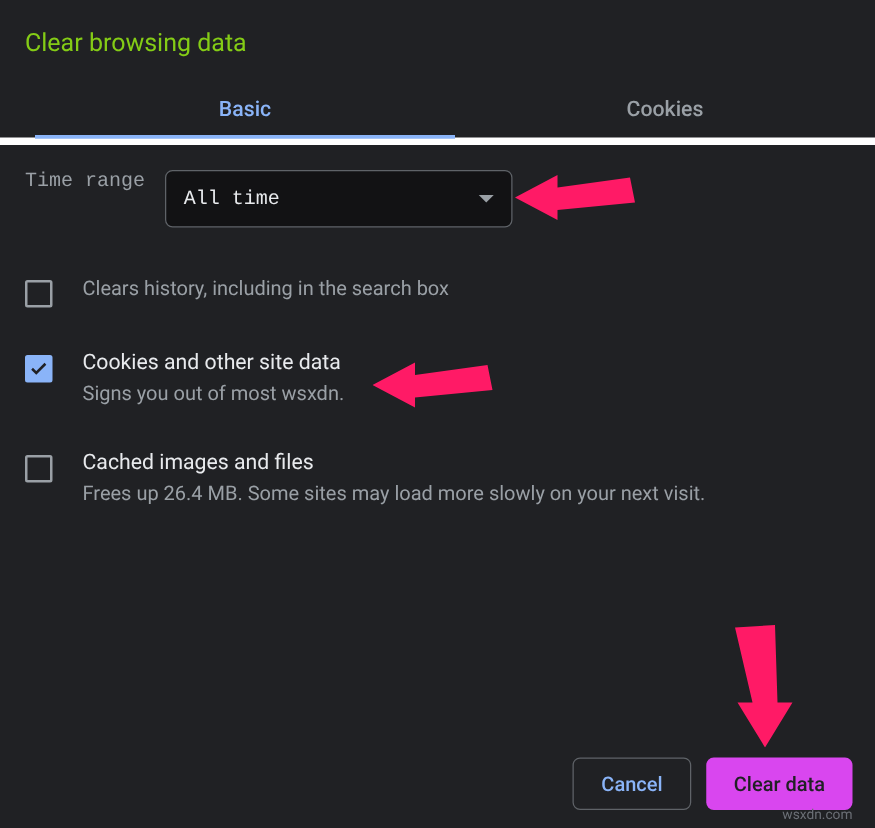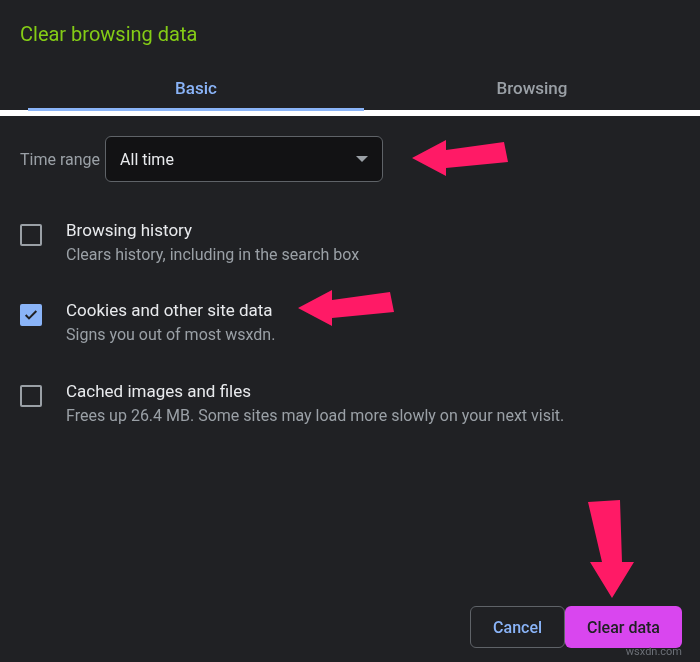--- a/index.html
+++ b/index.html
@@ -41,23 +41,23 @@
     position: absolute;
     left: 0; right: 0; bottom: -1px;
     height: 3px;
     background: #8ab4f8;
   }
   .content {
     padding: 20px 20px 0 20px;
   }
   .time-row {
     display: flex;
-    align-items: center;
-    gap: 5px;
+    gap: 16px;
     margin-bottom: 26px;
+    font-family: Liberation Mono, monospace;
   }
   .time-label {
     font-size: 16px;
     color: #9aa0a6;
   }
   .select {
     flex: 0 0 auto;
     width: 278px;
     height: 46px;
     background: #121214;
@@ -115,20 +115,21 @@
   .option-desc {
     font-size: 16px;
     color: #9aa0a6;
     line-height: 1.4;
   }
   .footer {
     position: absolute;
     bottom: 14px;
     right: 18px;
     display: flex;
+    gap: 12px;
   }
   .btn {
     height: 42px;
     padding: 0 22px;
     border-radius: 6px;
     font-size: 16px;
     font-weight: 500;
     cursor: pointer;
     display: flex;
     align-items: center;
@@ -156,39 +157,38 @@
     color: #6b6f76;
   }
 </style>
 </head>
 <body>
 
 <div class="dialog-title">Clear browsing data</div>
 
 <div class="tabs">
   <div class="tab active">Basic</div>
-  <div class="tab">Browsing</div>
+  <div class="tab">Cookies</div>
 </div>
 
 <div class="content">
 
   <div class="time-row">
     <span class="time-label">Time range</span>
     <div class="select">
       <span class="select-value">All time</span>
       <span class="chevron"></span>
     </div>
   </div>
 
   <div class="option-row">
     <div class="checkbox">
       
     </div>
     <div class="option-text">
-      <div class="option-title">Browsing history</div>
       <div class="option-desc">Clears history, including in the search box</div>
     </div>
   </div>
 
   <div class="option-row">
     <div class="checkbox checked">
       <svg class="checkmark" width="16" height="16" viewBox="0 0 24 24">
           <path fill="none" stroke="#202124" stroke-width="3" d="M4 12l5 5L20 6"></path>
         </svg>
     </div>

